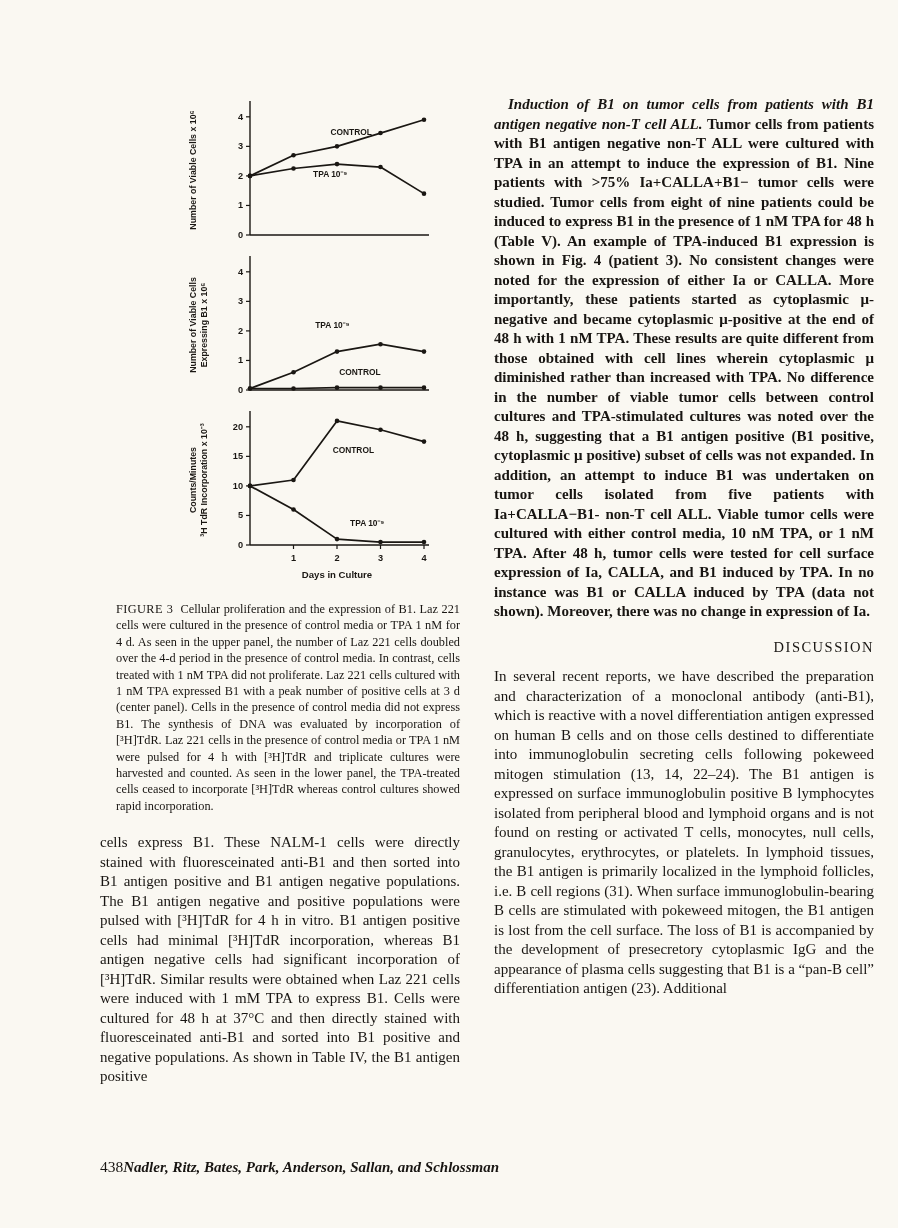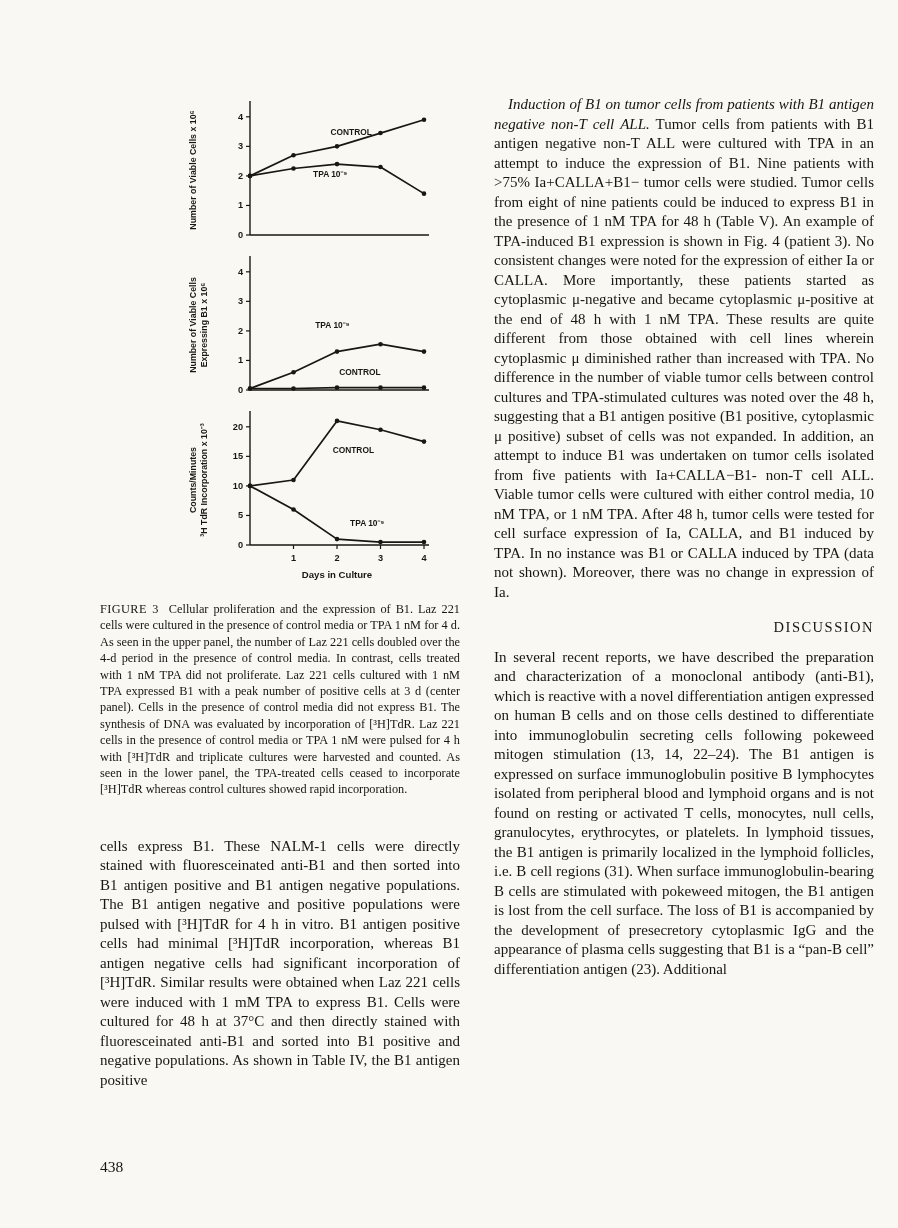--- a/index.html
+++ b/index.html
@@ -27,32 +27,33 @@
   .col-right{width:380px;flex:0 0 380px;}
 
   
   .figure-block{margin-left:84px;}
   .figure-block svg{display:block;margin-bottom:6px;}
   .caption{
     margin-top:10px;
     font-size:12.3px;
     line-height:16.4px;
     text-align:justify;
+    margin-left:16px;
   }
   .caption .cap-label{letter-spacing:.4px;}
 
   
   .bodytext{
     font-size:15px;
     line-height:19.5px;
     text-align:justify;
   }
   .bodytext p{margin:0;}
-  p.indent{text-indent:14px;}
-  .col-left .bodytext{margin-top:39px;}
+  p.indent{text-indent:14px;font-weight:bold;}
+  .col-left .bodytext{margin-top:19px;}
   .section-heading{
     text-align:right;
     font-size:14.5px;
     letter-spacing:1.5px;
     margin:16px 0 10px 0;
   }
   .lead-italic{font-style:italic;}
 
   
   .footer{
@@ -186,14 +187,15 @@
       <div class="bodytext">
         <p class="indent"><span class="lead-italic">Induction of B1 on tumor cells from patients with B1 antigen negative non-T cell ALL.</span><span> Tumor cells from patients with B1 antigen negative non-T ALL were cultured with TPA in an attempt to induce the expression of B1. Nine patients with &gt;75% Ia+CALLA+B1− tumor cells were studied. Tumor cells from eight of nine patients could be induced to express B1 in the presence of 1 nM TPA for 48 h (Table V). An example of TPA-induced B1 expression is shown in Fig. 4 (patient 3). No consistent changes were noted for the expression of either Ia or CALLA. More importantly, these patients started as cytoplasmic μ-negative and became cytoplasmic μ-positive at the end of 48 h with 1 nM TPA. These results are quite different from those obtained with cell lines wherein cytoplasmic μ diminished rather than increased with TPA. No difference in the number of viable tumor cells between control cultures and TPA-stimulated cultures was noted over the 48 h, suggesting that a B1 antigen positive (B1 positive, cytoplasmic μ positive) subset of cells was not expanded. In addition, an attempt to induce B1 was undertaken on tumor cells isolated from five patients with Ia+CALLA−B1- non-T cell ALL. Viable tumor cells were cultured with either control media, 10 nM TPA, or 1 nM TPA. After 48 h, tumor cells were tested for cell surface expression of Ia, CALLA, and B1 induced by TPA. In no instance was B1 or CALLA induced by TPA (data not shown). Moreover, there was no change in expression of Ia.</span></p>
         <div class="section-heading">DISCUSSION</div>
         <p>In several recent reports, we have described the preparation and characterization of a monoclonal antibody (anti-B1), which is reactive with a novel differentiation antigen expressed on human B cells and on those cells destined to differentiate into immunoglobulin secreting cells following pokeweed mitogen stimulation (13, 14, 22–24). The B1 antigen is expressed on surface immunoglobulin positive B lymphocytes isolated from peripheral blood and lymphoid organs and is not found on resting or activated T cells, monocytes, null cells, granulocytes, erythrocytes, or platelets. In lymphoid tissues, the B1 antigen is primarily localized in the lymphoid follicles, i.e. B cell regions (31). When surface immunoglobulin-bearing B cells are stimulated with pokeweed mitogen, the B1 antigen is lost from the cell surface. The loss of B1 is accompanied by the development of presecretory cytoplasmic IgG and the appearance of plasma cells suggesting that B1 is a “pan-B cell” differentiation antigen (23). Additional</p>
       </div>
     </div>
   </div>
 
   <div class="footer">
     <span>438</span>
+    <span class="authors">Nadler, Ritz, Bates, Park, Anderson, Sallan, and Schlossman</span>
   </div>
 </div>
 
 </body></html>

